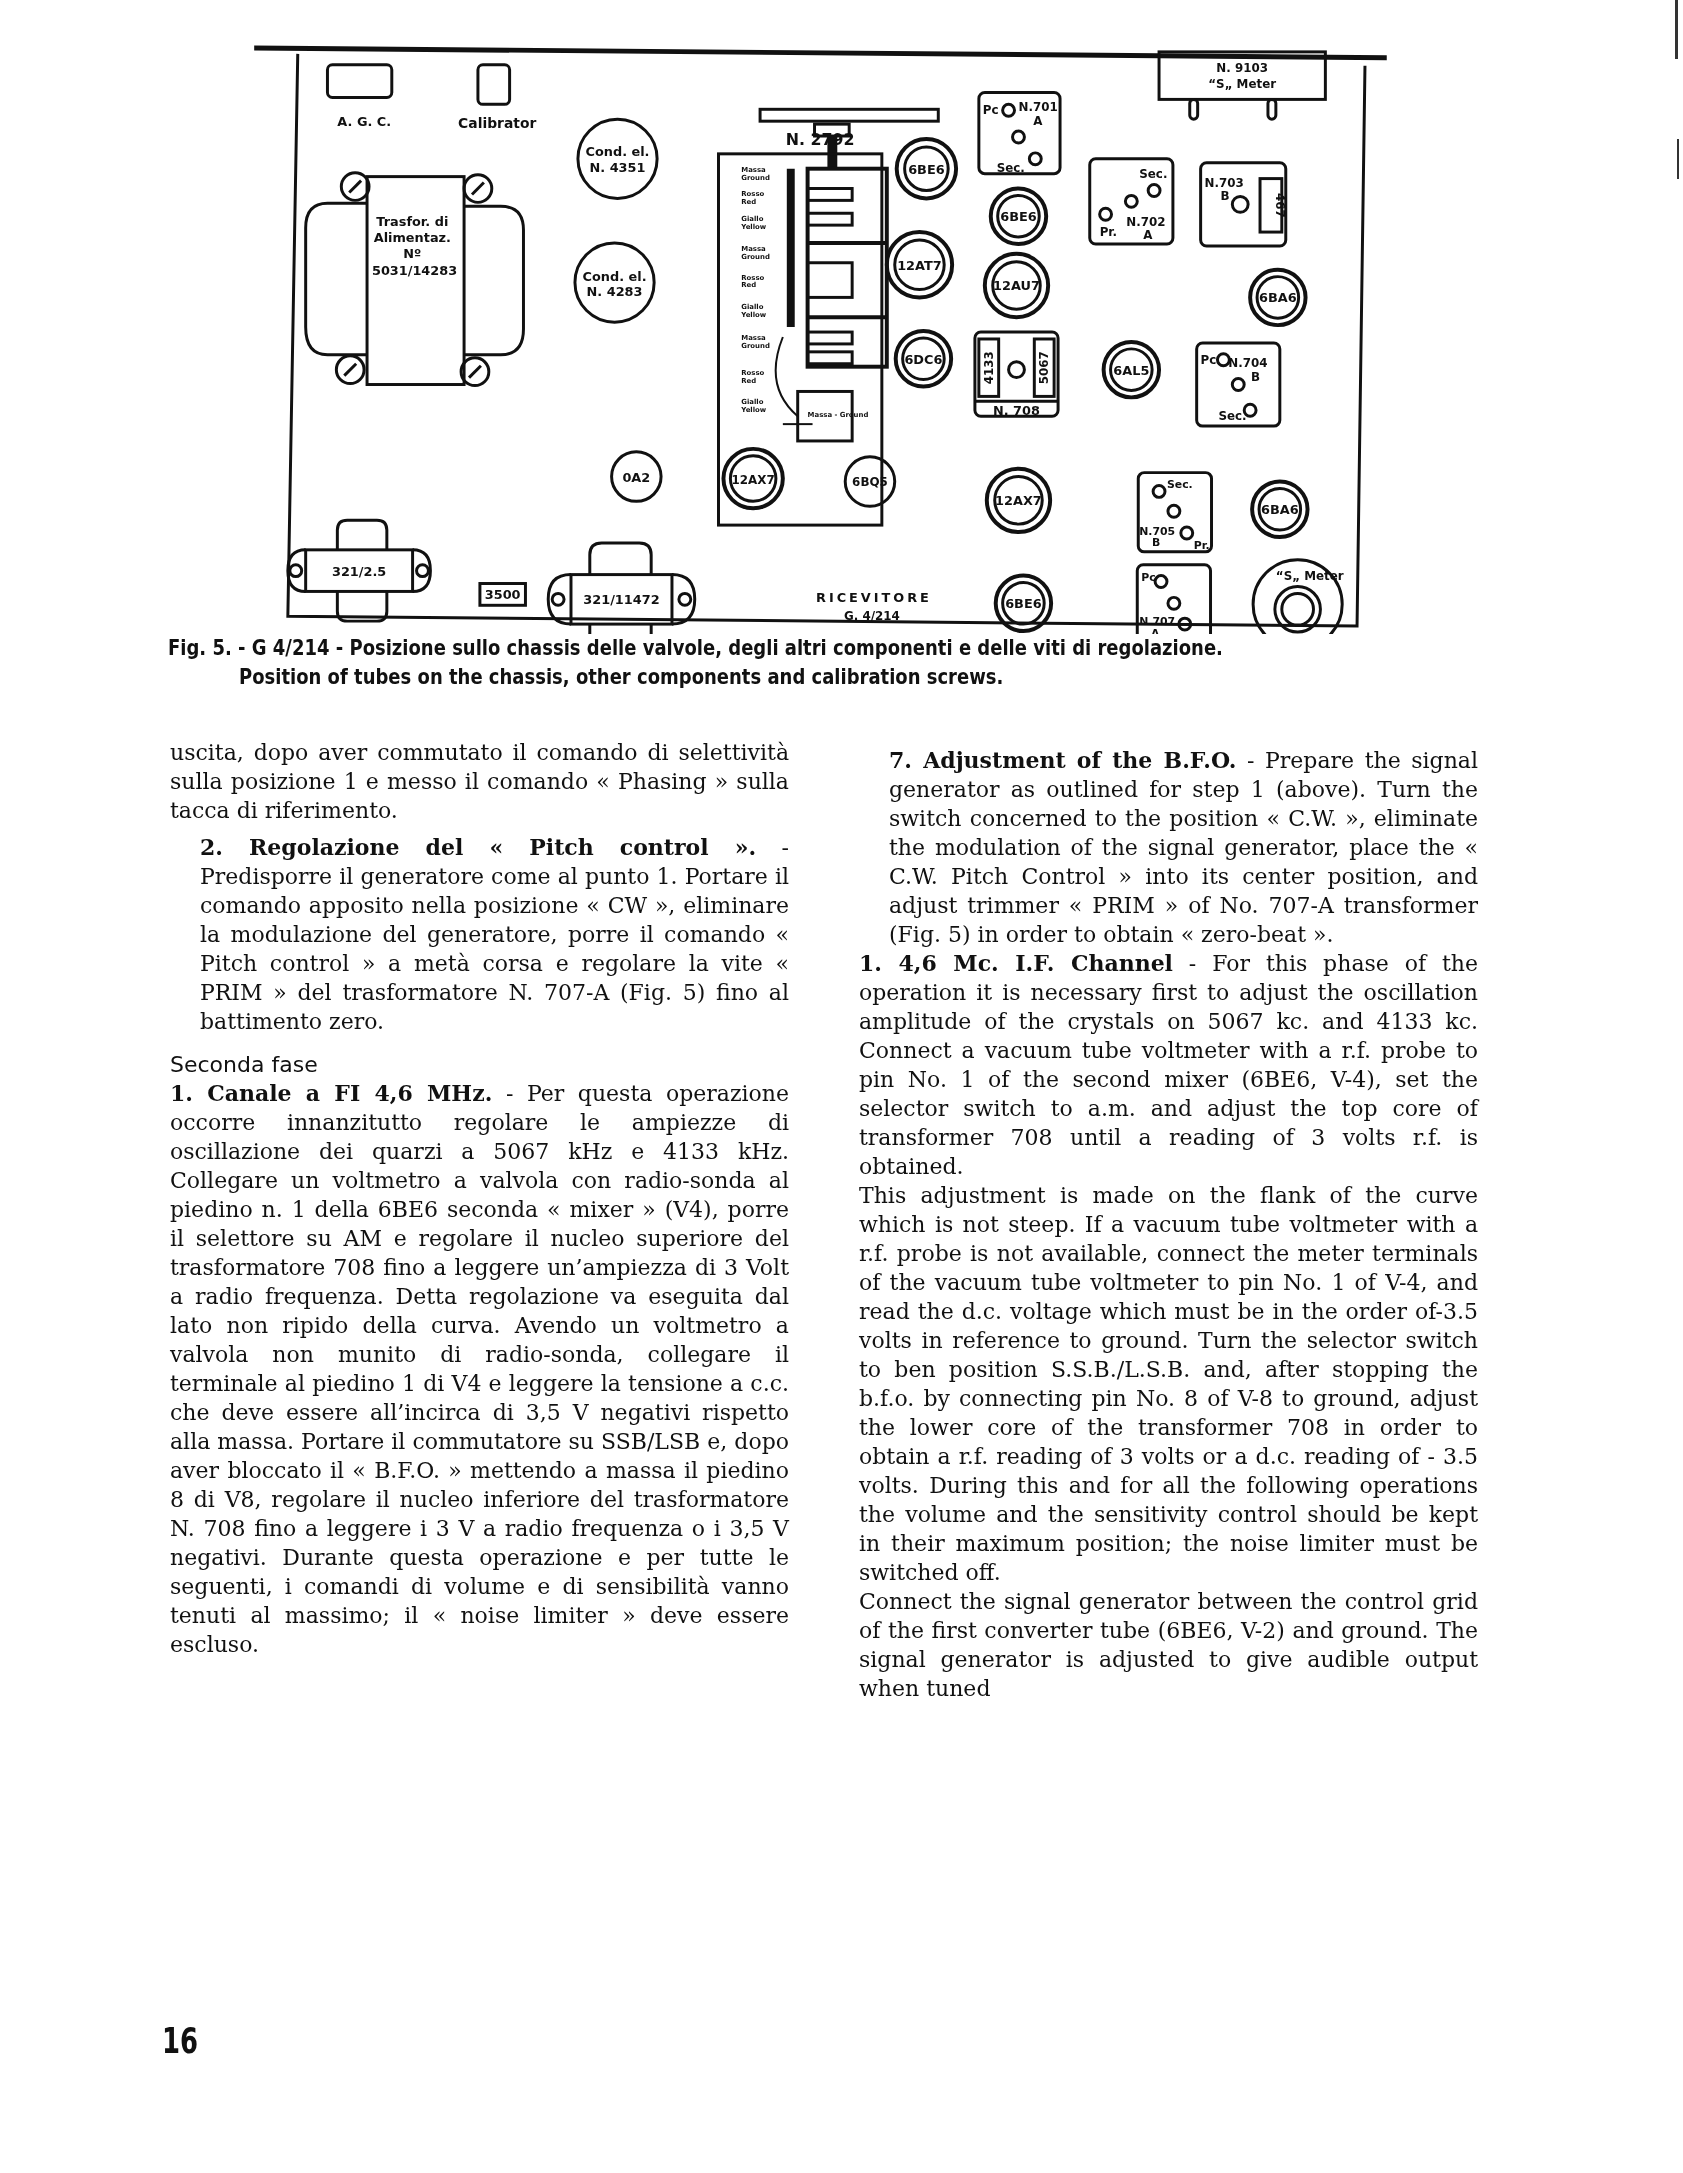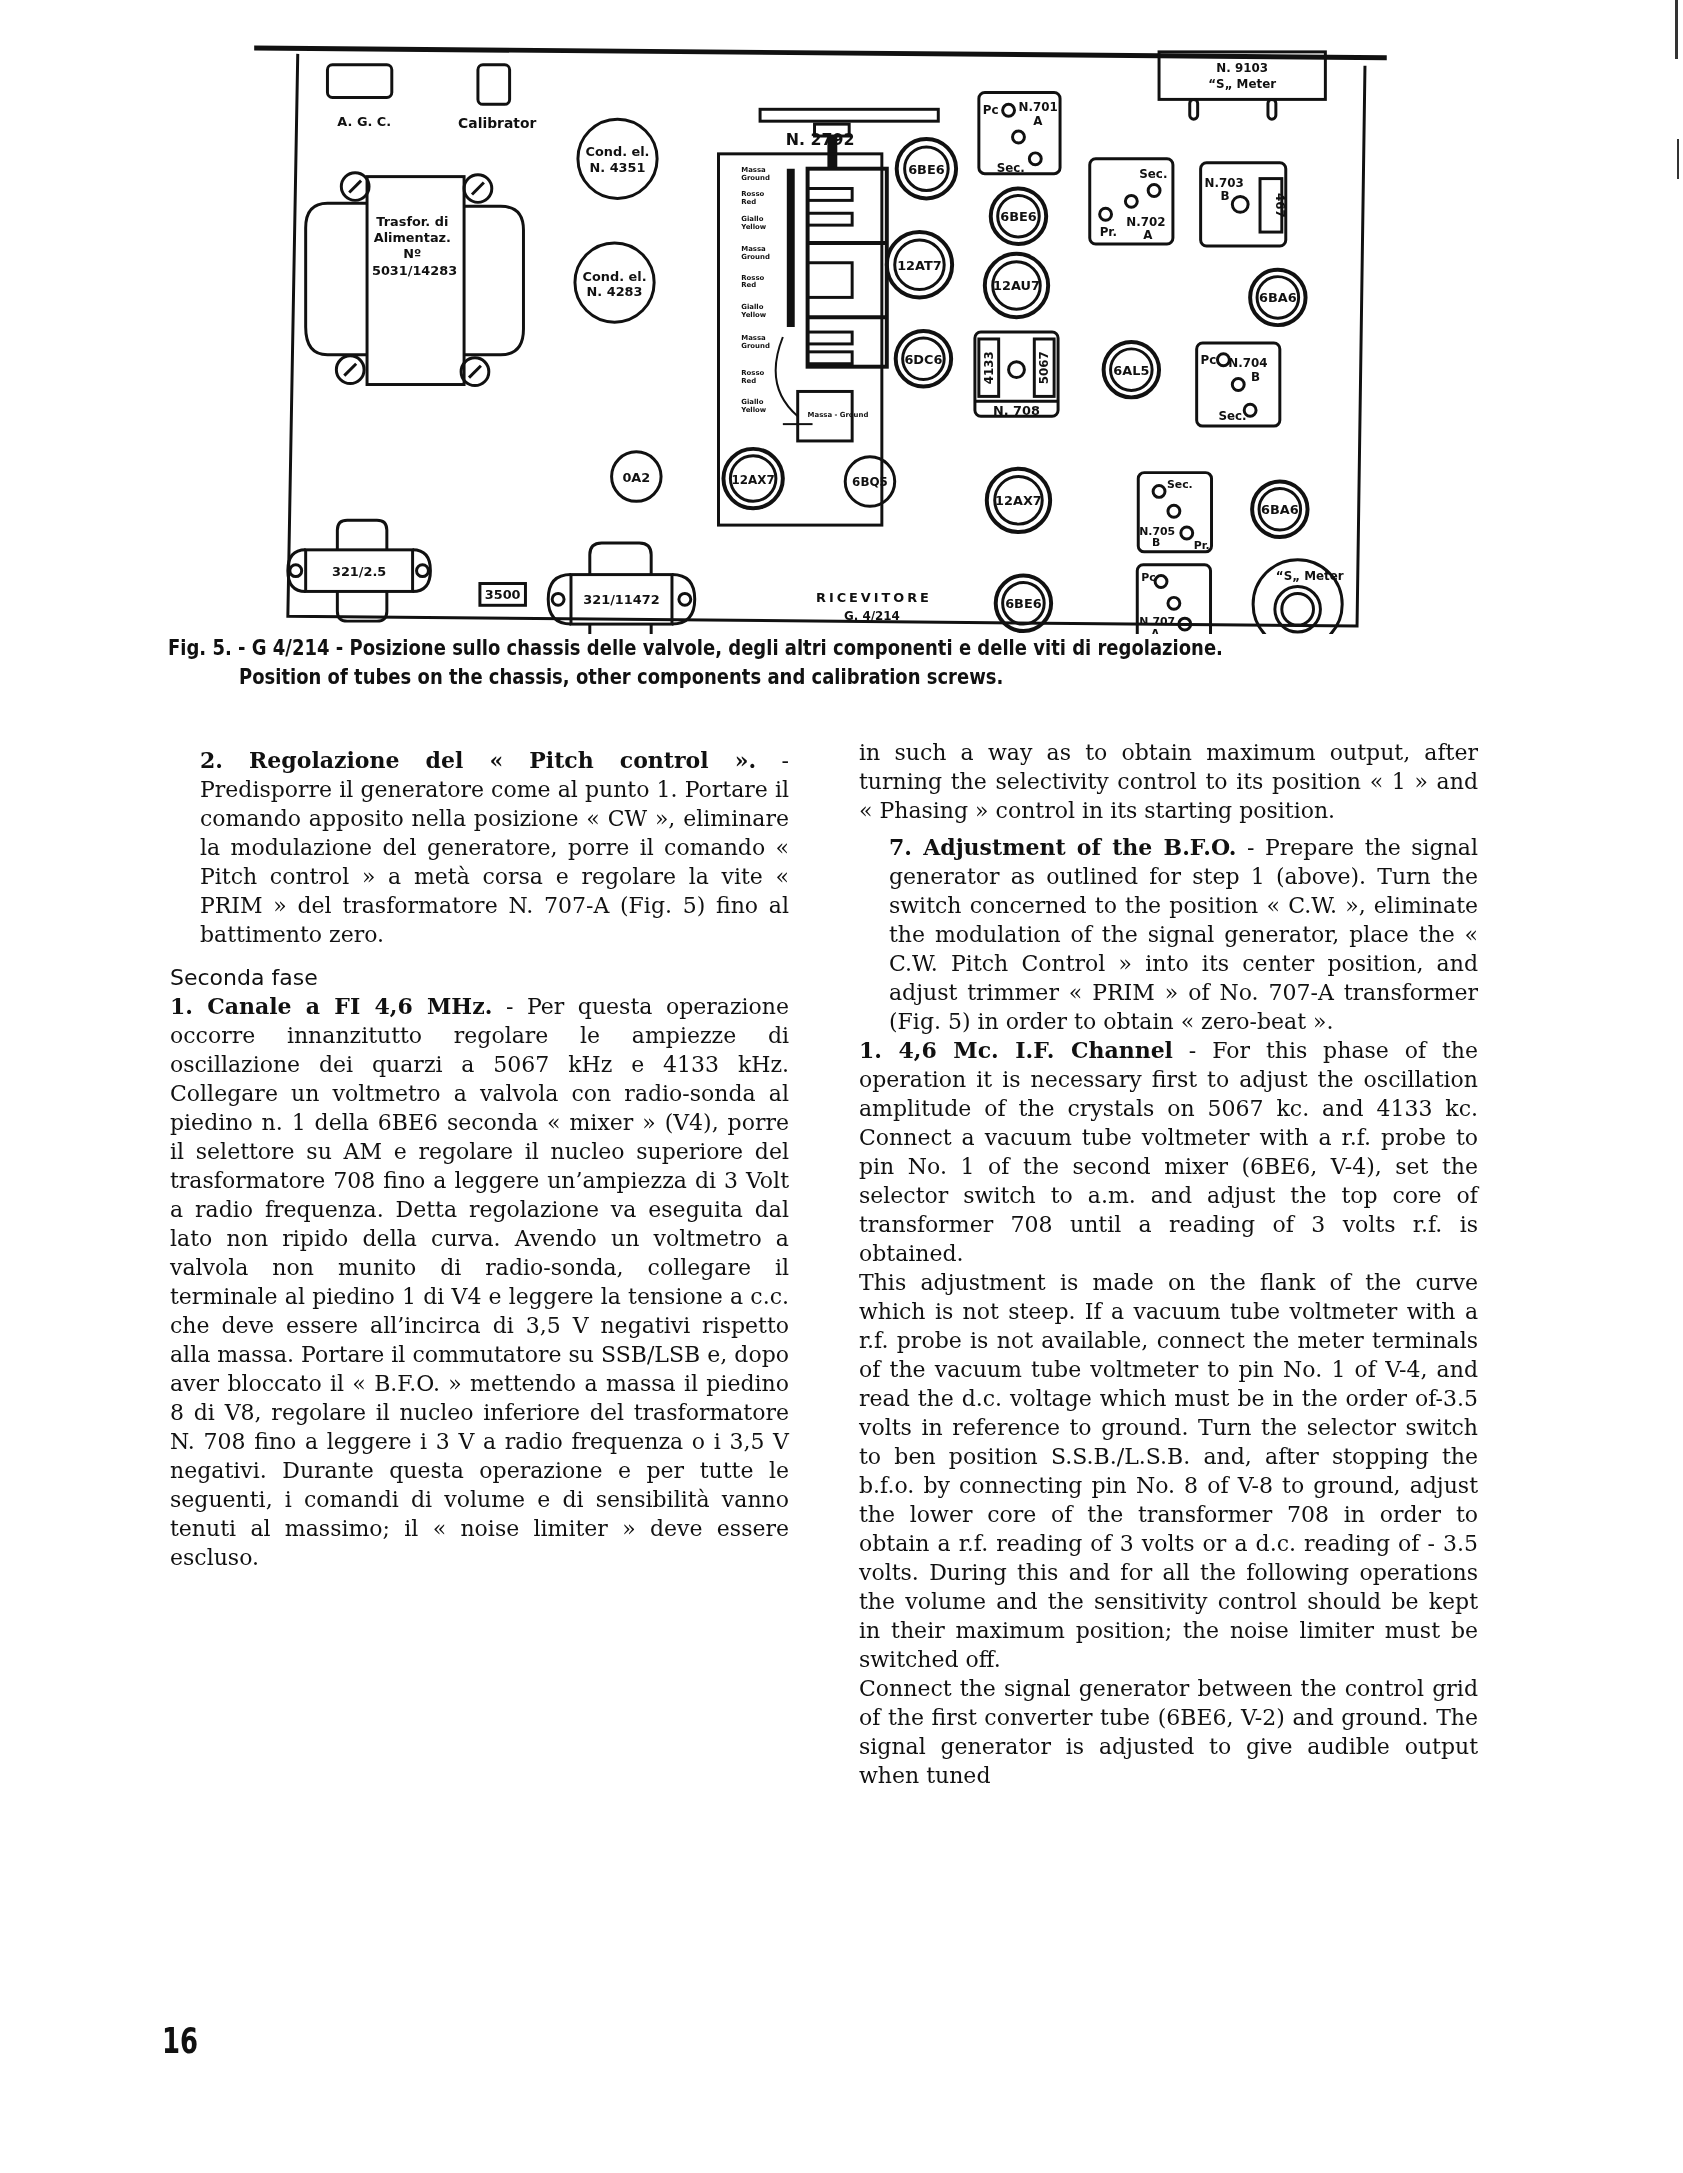--- a/index.html
+++ b/index.html
@@ -274,27 +274,27 @@
   </g>
 </svg>
 </div>
 
 <div class="caption">
   <div>Fig. 5. - G 4/214 - Posizione sullo chassis delle valvole, degli altri componenti e delle viti di regolazione.</div>
   <div class="l2">Position of tubes on the chassis, other components and calibration screws.</div>
 </div>
 
 <div class="col" id="col-left">
+  <p>uscita, dopo aver commutato il comando di selettività sulla posizione 1 e messo il comando « Phasing » sulla tacca di riferimento.</p>
   <p class="gap"><b>2. Regolazione del « Pitch control ».</b><span> - Predisporre il generatore come al punto 1. Portare il comando apposito nella posizione « CW », eliminare la modulazione del generatore, porre il comando « Pitch control » a metà corsa e regolare la vite « PRIM » del trasformatore N. 707-A (Fig. 5) fino al battimento zero.</span></p>
   <h3>Seconda fase</h3>
   <p><b>1. Canale a FI 4,6 MHz.</b><span> - Per questa operazione occorre innanzitutto regolare le ampiezze di oscillazione dei quarzi a 5067 kHz e 4133 kHz. Collegare un voltmetro a valvola con radio-sonda al piedino n. 1 della 6BE6 seconda « mixer » (V4), porre il selettore su AM e regolare il nucleo superiore del trasformatore 708 fino a leggere un’ampiezza di 3 Volt a radio frequenza. Detta regolazione va eseguita dal lato non ripido della curva. Avendo un voltmetro a valvola non munito di radio-sonda, collegare il terminale al piedino 1 di V4 e leggere la tensione a c.c. che deve essere all’incirca di 3,5 V negativi rispetto alla massa. Portare il commutatore su SSB/LSB e, dopo aver bloccato il « B.F.O. » mettendo a massa il piedino 8 di V8, regolare il nucleo inferiore del trasformatore N. 708 fino a leggere i 3 V a radio frequenza o i 3,5 V negativi. Durante questa operazione e per tutte le seguenti, i comandi di volume e di sensibilità vanno tenuti al massimo; il « noise limiter » deve essere escluso.</span></p>
 </div>
 
 <div class="col" id="col-right">
-  <p>in such a way as to obtain maximum output, after turning the selectivity control to its position « 1 » and « Phasing » control in its starting position.</p>
   <p class="gap"><b>7. Adjustment of the B.F.O.</b><span> - Prepare the signal generator as outlined for step 1 (above). Turn the switch concerned to the position « C.W. », eliminate the modulation of the signal generator, place the « C.W. Pitch Control » into its center position, and adjust trimmer « PRIM » of No. 707-A transformer (Fig. 5) in order to obtain « zero-beat ».</span></p>
   <p><b>1. 4,6 Mc. I.F. Channel</b><span> - For this phase of the operation it is necessary first to adjust the oscillation amplitude of the crystals on 5067 kc. and 4133 kc. Connect a vacuum tube voltmeter with a r.f. probe to pin No. 1 of the second mixer (6BE6, V-4), set the selector switch to a.m. and adjust the top core of transformer 708 until a reading of 3 volts r.f. is obtained.</span></p>
   <p>This adjustment is made on the flank of the curve which is not steep. If a vacuum tube voltmeter with a r.f. probe is not available, connect the meter terminals of the vacuum tube voltmeter to pin No. 1 of V-4, and read the d.c. voltage which must be in the order of-3.5 volts in reference to ground. Turn the selector switch to ben position S.S.B./L.S.B. and, after stopping the b.f.o. by connecting pin No. 8 of V-8 to ground, adjust the lower core of the transformer 708 in order to obtain a r.f. reading of 3 volts or a d.c. reading of - 3.5 volts. During this and for all the following operations the volume and the sensitivity control should be kept in their maximum position; the noise limiter must be switched off.</p>
   <p>Connect the signal generator between the control grid of the first converter tube (6BE6, V-2) and ground. The signal generator is adjusted to give audible output when tuned</p>
 </div>
 
 <div class="pagenum">16</div>
 
 <div class="edge-mark" style="left:1675px; top:0; height:59px;"></div>
 <div class="edge-mark" style="left:1677px; top:139px; height:40px; width:2px;"></div>

